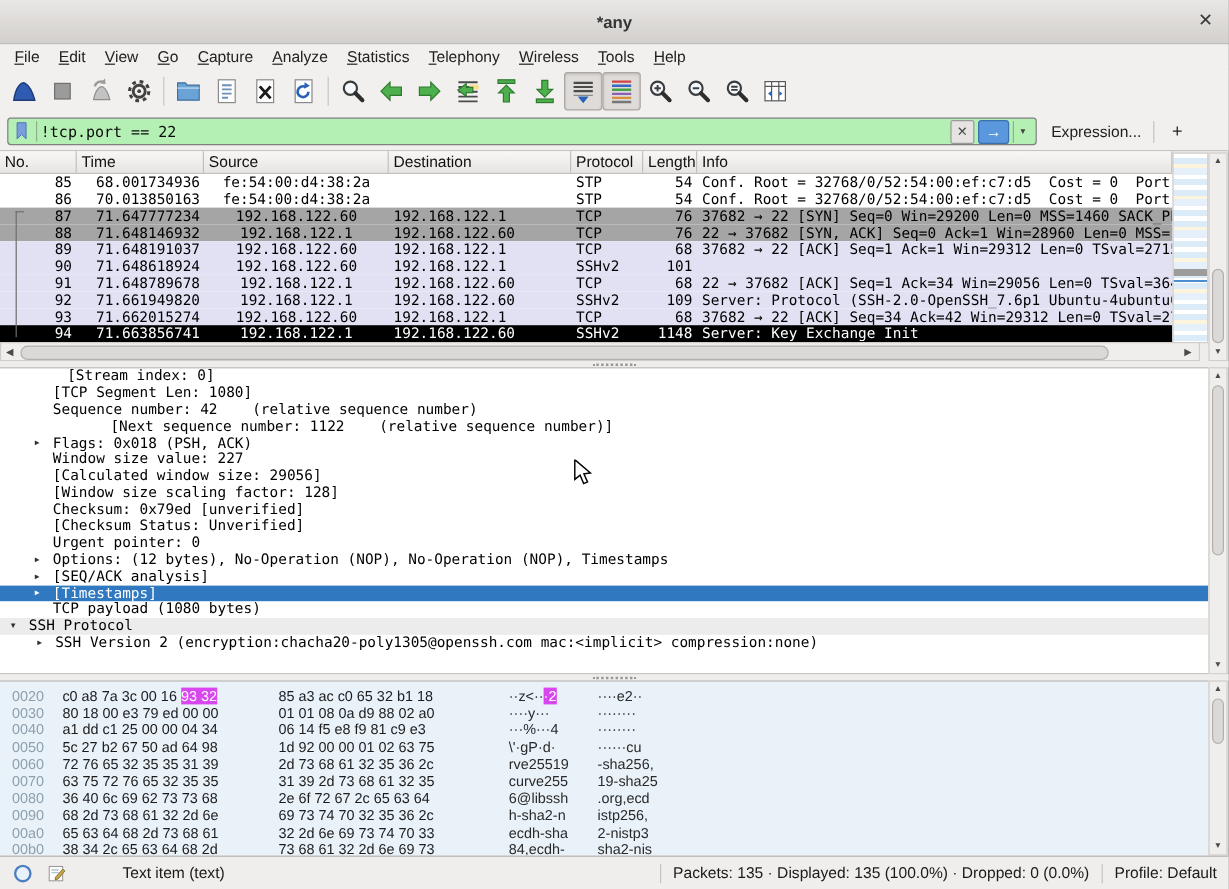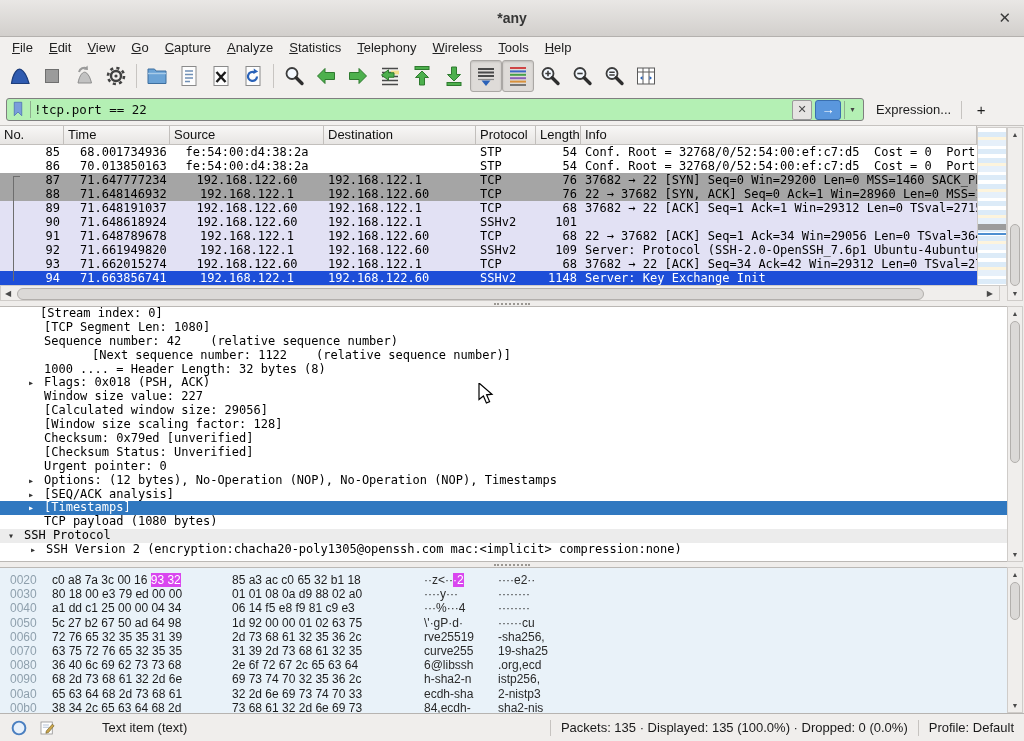--- a/index.html
+++ b/index.html
@@ -52,21 +52,21 @@
   .pc.no{width:64px;text-align:right;}
   .pc.time{width:106px;padding-left:16px;}
   .pc.src{width:154px;text-align:center;}
   .pc.dst{width:152px;}
   .pc.proto{width:60px;}
   .pc.len{width:45px;text-align:right;}
   .pc.info{flex:1;}
   .r-stp{background:#ffffff;color:#000;}
   .r-syn{background:#a5a5a5;color:#000;}
   .r-tcp{background:#e2e1f4;color:#000;}
-  .r-selected{background:#1d4ed8;color:#ffffff;}
+  .r-selected{background:#000000;color:#ffffff;}
   .conv-bracket{position:absolute;left:13px;top:176px;width:6px;height:104px;
                 border-left:1px solid #6e6e6e;border-top:1px solid #6e6e6e;pointer-events:none;}
   
   .hscroll{position:absolute;top:285px;left:0;width:1000px;height:16px;background:#f0eeec;
            border:1px solid #cfccc9;box-sizing:border-box;}
   .hscroll .arr{position:absolute;top:1px;font-size:8px;color:#4a4a4a;line-height:13px;}
   .hscroll .arr.l{left:4px;} .hscroll .arr.r{right:6px;}
   .hscroll .thumb{position:absolute;top:2px;left:16px;width:905px;height:10px;background:#dbd9d7;
                   border:1px solid #b2afac;border-radius:6px;}
   .vscroll{position:absolute;width:16px;background:#f0eeec;border:1px solid #cfccc9;box-sizing:border-box;}
@@ -328,25 +328,24 @@
     <span class="arr l">◀</span>
     <span class="thumb"></span>
     <span class="arr r">▶</span>
   </div>
 
   <div class="splitter sp1">
       <span class="dots"></span>
     </div>
 
   <div class="details" id="details">
-      <div class="dline"><span style="padding-left: 40px; display: inline-block;">[Stream index: 0]</span></div>
+      <div class="dline"><span style="padding-left: 56px; display: inline-block;">[Stream index: 0]</span></div>
       <div class="dline"><span style="padding-left: 44px; display: inline-block;">[TCP Segment Len: 1080]</span></div>
       <div class="dline"><span style="padding-left: 44px; display: inline-block;">Sequence number: 42    (relative sequence number)</span></div>
       <div class="dline"><span style="padding-left: 44px; display: inline-block; margin-left: 48px;">[Next sequence number: 1122    (relative sequence number)]</span></div>
-      <div class="dline"><span style="padding-left: 44px; display: inline-block;">1000 .... = Header Length: 32 bytes (8)</span></div>
       <div class="dline"><span class="tri" style="left: 28px;">▸</span><span style="padding-left: 44px; display: inline-block;">Flags: 0x018 (PSH, ACK)</span></div>
       <div class="dline"><span style="padding-left: 44px; display: inline-block;">Window size value: 227</span></div>
       <div class="dline"><span style="padding-left: 44px; display: inline-block;">[Calculated window size: 29056]</span></div>
       <div class="dline"><span style="padding-left: 44px; display: inline-block;">[Window size scaling factor: 128]</span></div>
       <div class="dline"><span style="padding-left: 44px; display: inline-block;">Checksum: 0x79ed [unverified]</span></div>
       <div class="dline"><span style="padding-left: 44px; display: inline-block;">[Checksum Status: Unverified]</span></div>
       <div class="dline"><span style="padding-left: 44px; display: inline-block;">Urgent pointer: 0</span></div>
       <div class="dline"><span class="tri" style="left: 28px;">▸</span><span style="padding-left: 44px; display: inline-block;">Options: (12 bytes), No-Operation (NOP), No-Operation (NOP), Timestamps</span></div>
       <div class="dline"><span class="tri" style="left: 28px;">▸</span><span style="padding-left: 44px; display: inline-block;">[SEQ/ACK analysis]</span></div>
       <div class="dline sel"><span class="tri" style="left: 28px;">▸</span><span style="padding-left: 44px; display: inline-block;">[Timestamps]</span></div>

